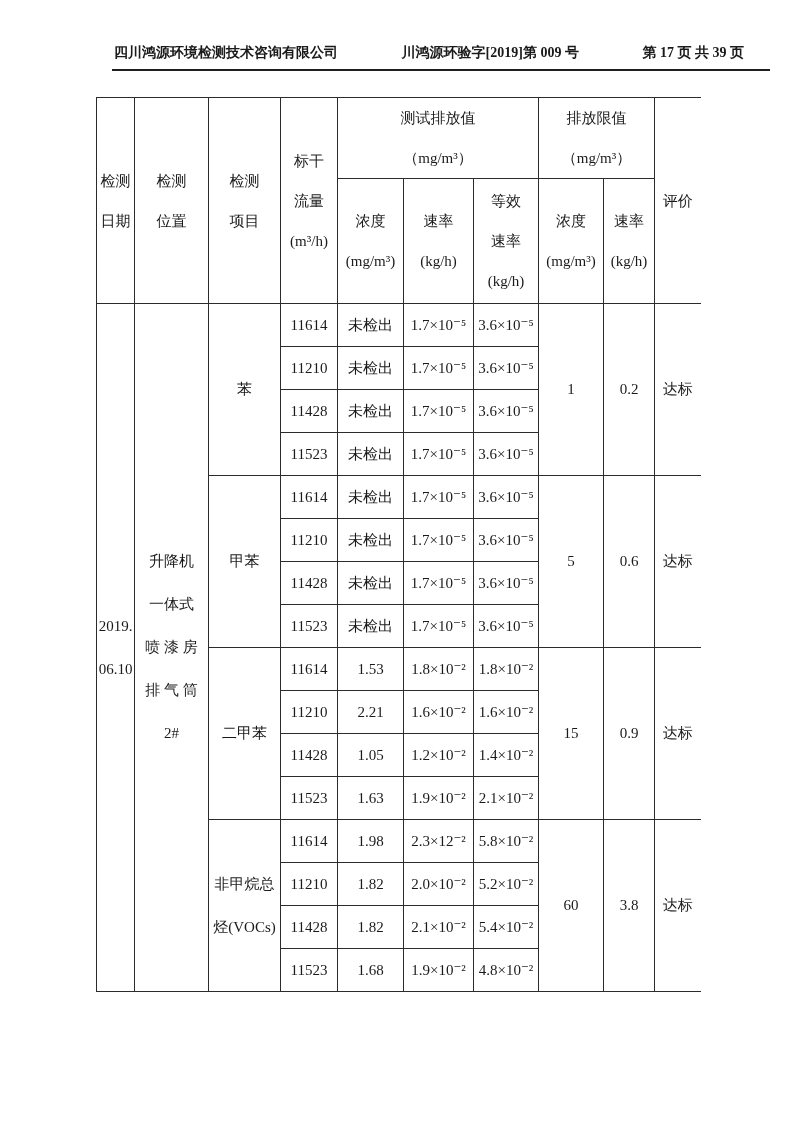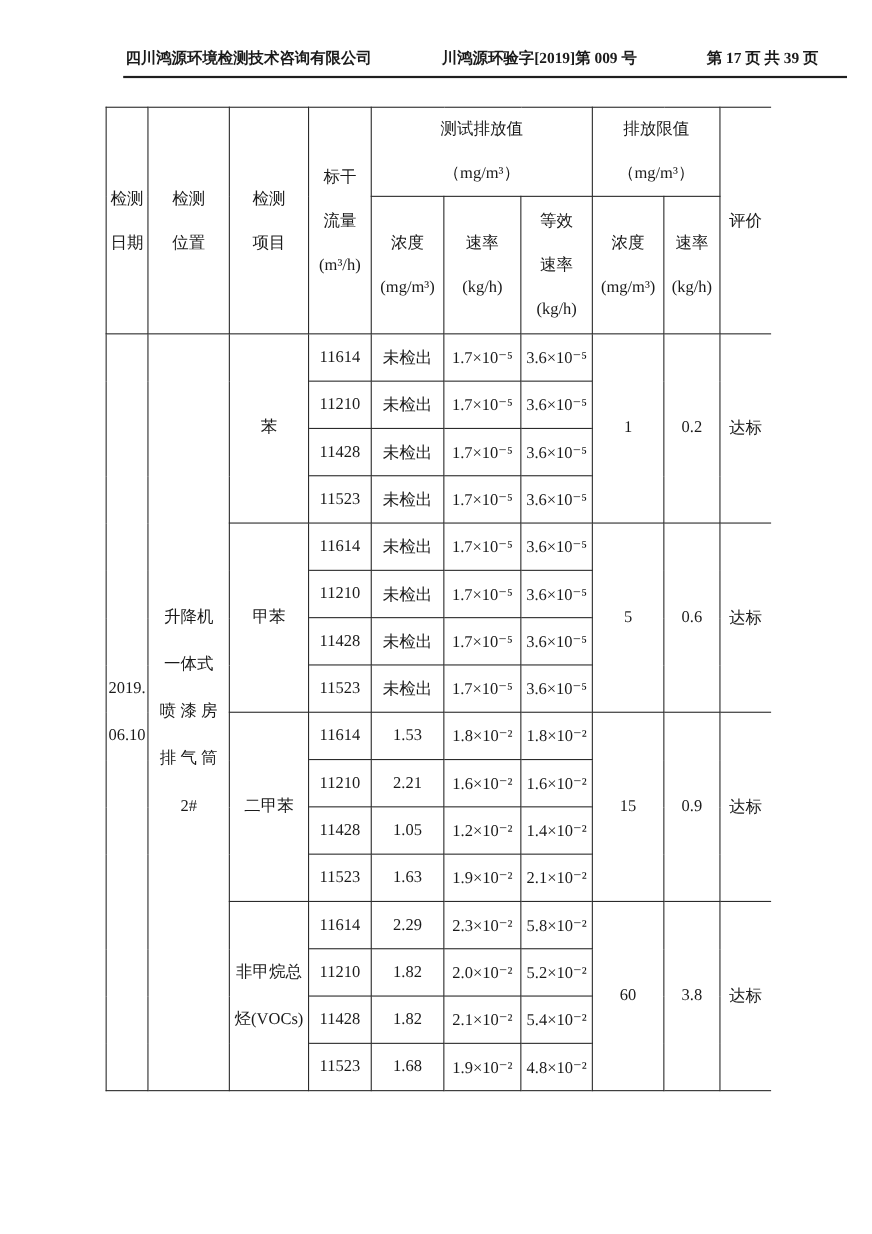--- a/index.html
+++ b/index.html
@@ -226,22 +226,22 @@
     <tr class="dr">
       <td>11523</td>
       <td>1.63</td>
       <td>1.9×10⁻²</td>
       <td>2.1×10⁻²</td>
     </tr>
 
     <tr class="dr">
       <td class="item-cell" rowspan="4">非甲烷总烃(VOCs)</td>
       <td>11614</td>
-      <td>2.29</td>
-      <td>2.3×10⁻²</td>
+      <td>1.98</td>
+      <td>2.3×12⁻²</td>
       <td>5.8×10⁻²</td>
       <td rowspan="4">60</td>
       <td rowspan="4">3.8</td>
       <td class="no-r" rowspan="4">达标</td>
     </tr>
     <tr class="dr">
       <td>11210</td>
       <td>1.82</td>
       <td>2.0×10⁻²</td>
       <td>5.2×10⁻²</td>

